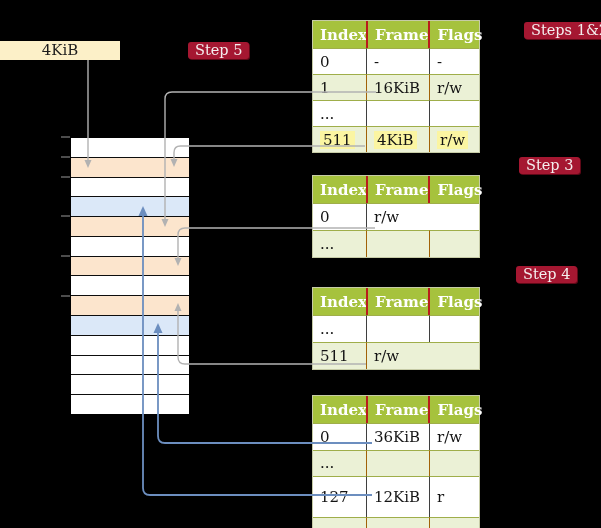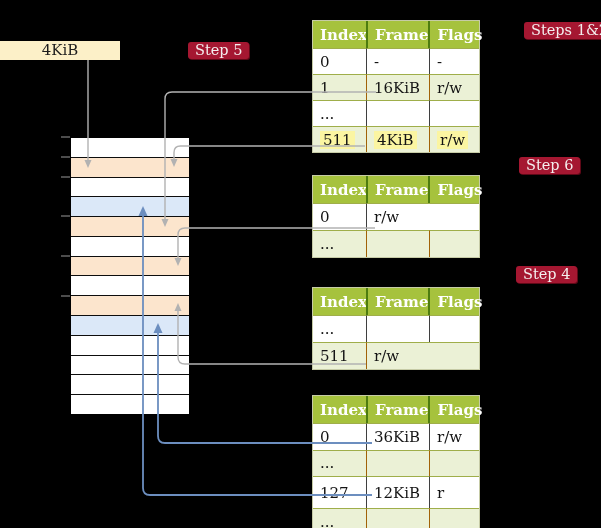--- a/index.html
+++ b/index.html
@@ -35,21 +35,21 @@
   
   .ptable{
     position:absolute;left:312px;width:168px;box-sizing:border-box;
     border:1px solid #c6cba6;background:#fff;
   }
   .t0{top:20px;} .t1{top:175px;} .t2{top:287px;} .t3{top:395px;}
   .trow{display:flex;box-sizing:border-box;}
   .thead{background:#a6c23d;text-align:right;}
   .thead .cell{
     color:#fff;font-weight:bold;font-size:15px;
-    border-left:2px solid #4d7c0f;display:flex;align-items:center;padding-left:7px;box-sizing:border-box;
+    border-left:2px solid #b91c1c;display:flex;align-items:center;padding-left:7px;box-sizing:border-box;
   }
   .thead .cell:first-child{border-left:none;}
   .brow .cell{
     font-size:15px;color:#141414;display:flex;align-items:center;padding-left:7px;
     box-sizing:border-box;border-top:1px solid #9fae4a;
   }
   .brow.white{background:#ffffff;}
   .brow.white .cell + .cell{border-left:1px solid #3f3f3f;}
   .brow.green{background:#ebf1d6;}
   .brow.green .cell + .cell{border-left:1px solid #a16207;}
@@ -60,21 +60,21 @@
 </style>
 </head>
 <body>
 
 <div class="stage">
 
   <div class="frame-label">4KiB</div>
 
   <div class="badge b-step0">Step 5</div>
   <div class="badge b-steps12">Steps 1&amp;2</div>
-  <div class="badge b-step3">Step 6</div>
+  <div class="badge b-step3">Step 3</div>
   <div class="badge b-step4">Step 4</div>
 
   <div class="memory" id="memory">
       <div class="mrow white"></div>
       <div class="mrow peach"></div>
       <div class="mrow white"></div>
       <div class="mrow blue"></div>
       <div class="mrow peach"></div>
       <div class="mrow white"></div>
       <div class="mrow peach"></div>
@@ -161,21 +161,21 @@
       <div class="trow brow white" style="height: 26.5px;">
         <div class="cell c0">0</div>
         <div class="cell c1">36KiB</div>
         <div class="cell c2">r/w</div>
       </div>
       <div class="trow brow green" style="height: 26.5px;">
         <div class="cell c0">...</div>
         <div class="cell c1"></div>
         <div class="cell c2"></div>
       </div>
-      <div class="trow brow white" style="height: 32px;">
+      <div class="trow brow white" style="height: 41px;">
         <div class="cell c0">127</div>
         <div class="cell c1">12KiB</div>
         <div class="cell c2">r</div>
       </div>
       <div class="trow brow green" style="height: 26.5px;">
         <div class="cell c0">...</div>
         <div class="cell c1"></div>
         <div class="cell c2"></div>
       </div>
     </div>

